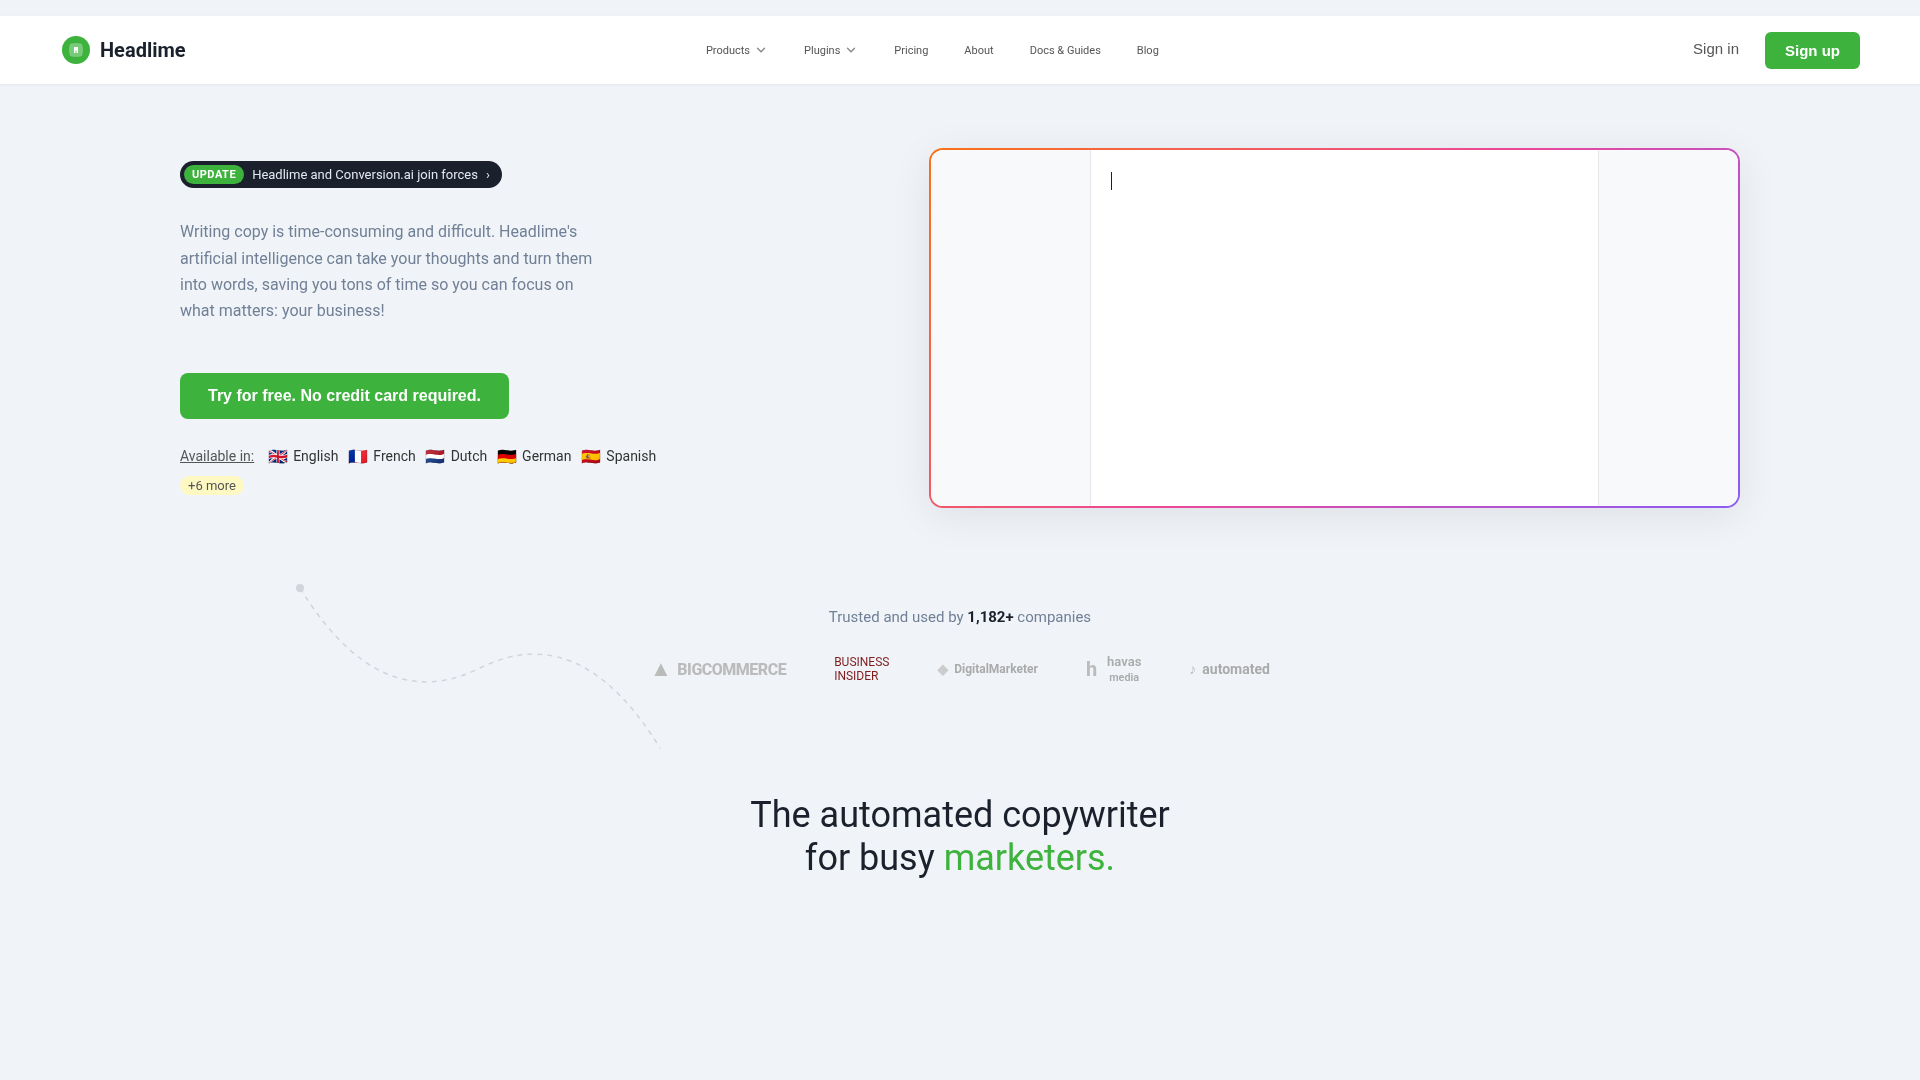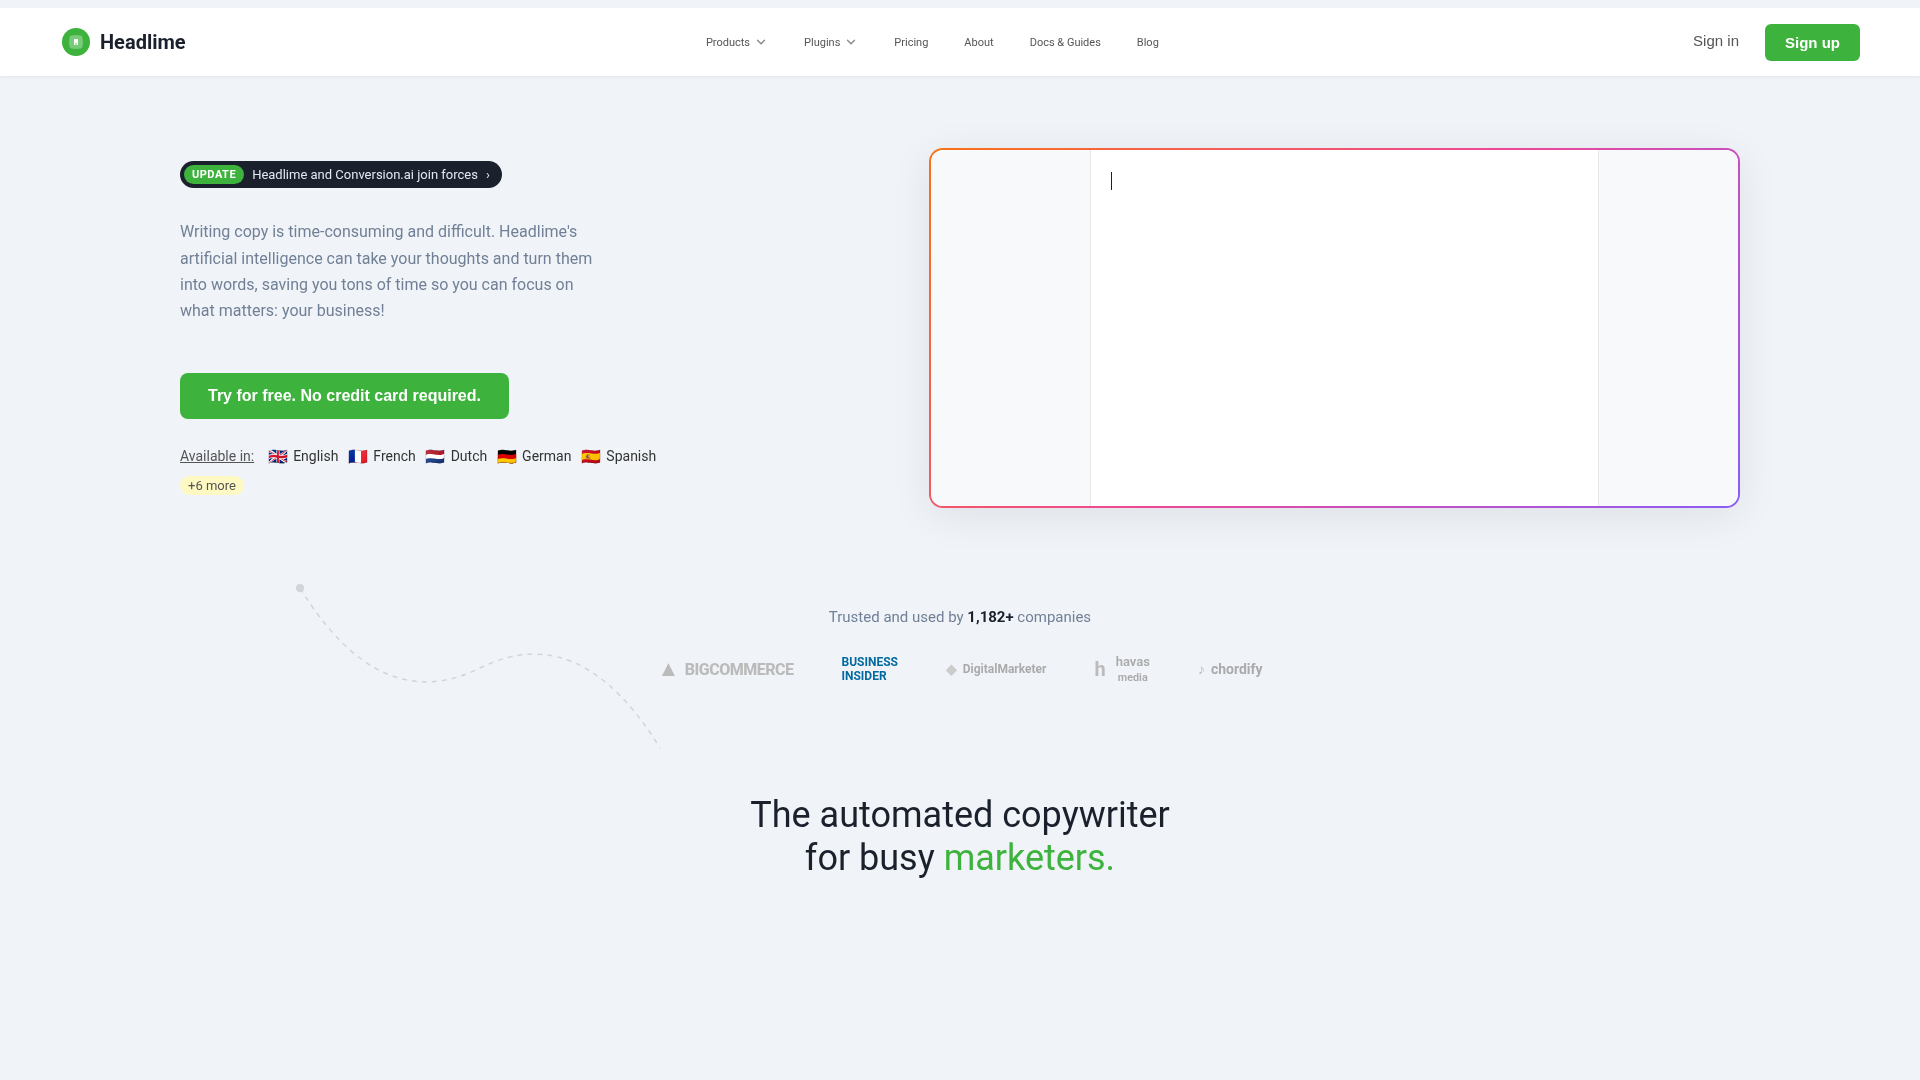--- a/index.html
+++ b/index.html
@@ -12,21 +12,21 @@
 
     
     nav {
       background: #fff;
       display: flex;
       align-items: center;
       justify-content: space-between;
       padding: 0 60px;
       height: 68px;
       position: sticky;
-      top: 8px;
+      top: 16px;
       z-index: 100;
       box-shadow: 0 1px 3px rgba(0,0,0,0.06);
     }
     .nav-logo {
       display: flex;
       align-items: center;
       gap: 8px;
       text-decoration: none;
     }
     .nav-logo-icon {
@@ -249,21 +249,21 @@
       color: #9ca3af;
       font-weight: 600;
       display: flex;
       align-items: center;
       gap: 6px;
     }
     
     .logo-bigcommerce { font-size: 13px; font-weight: 700; color: #aaa; letter-spacing: -0.5px; }
     .logo-bigcommerce span { font-size: 16px; font-weight: 800; color: #bbb; }
     
-    .logo-bi { font-size: 12px; font-weight: 700; color: #0369a1; text-transform: uppercase; line-height: 1.2; text-align: left; }
+    .logo-bi { font-size: 12px; font-weight: 400; color: #7f1d1d; text-transform: uppercase; line-height: 1.2; text-align: left; }
     
     .logo-dm { font-size: 12px; font-weight: 700; color: #aaa; }
     
     .logo-havas { font-size: 13px; font-weight: 600; color: #aaa; }
     .logo-havas-h { font-size: 20px; font-weight: 700; color: #bbb; margin-right: 4px; }
     
     .logo-chord { font-size: 14px; font-weight: 700; color: #aaa; }
 
     
     .bottom-section {
@@ -419,21 +419,21 @@
     <div class="logo-item logo-dm">
       <span style="color:#ccc;font-size:14px;">◆</span>
       <span>DigitalMarketer</span>
     </div>
     <div class="logo-item logo-havas">
       <span class="logo-havas-h">h</span>
       <span>havas<br><small>media</small></span>
     </div>
     <div class="logo-item logo-chord">
       <span style="color:#bbb;">♪</span>
-      <span>chordify</span>
+      <span>automated</span>
     </div>
   </div>
 </div>
 
 <div class="bottom-section">
   <h2 class="bottom-title">
     <span>The automated copywriter</span><br>
     <span>for busy </span><span class="bottom-title-green">marketers.</span>
   </h2>
 </div>

